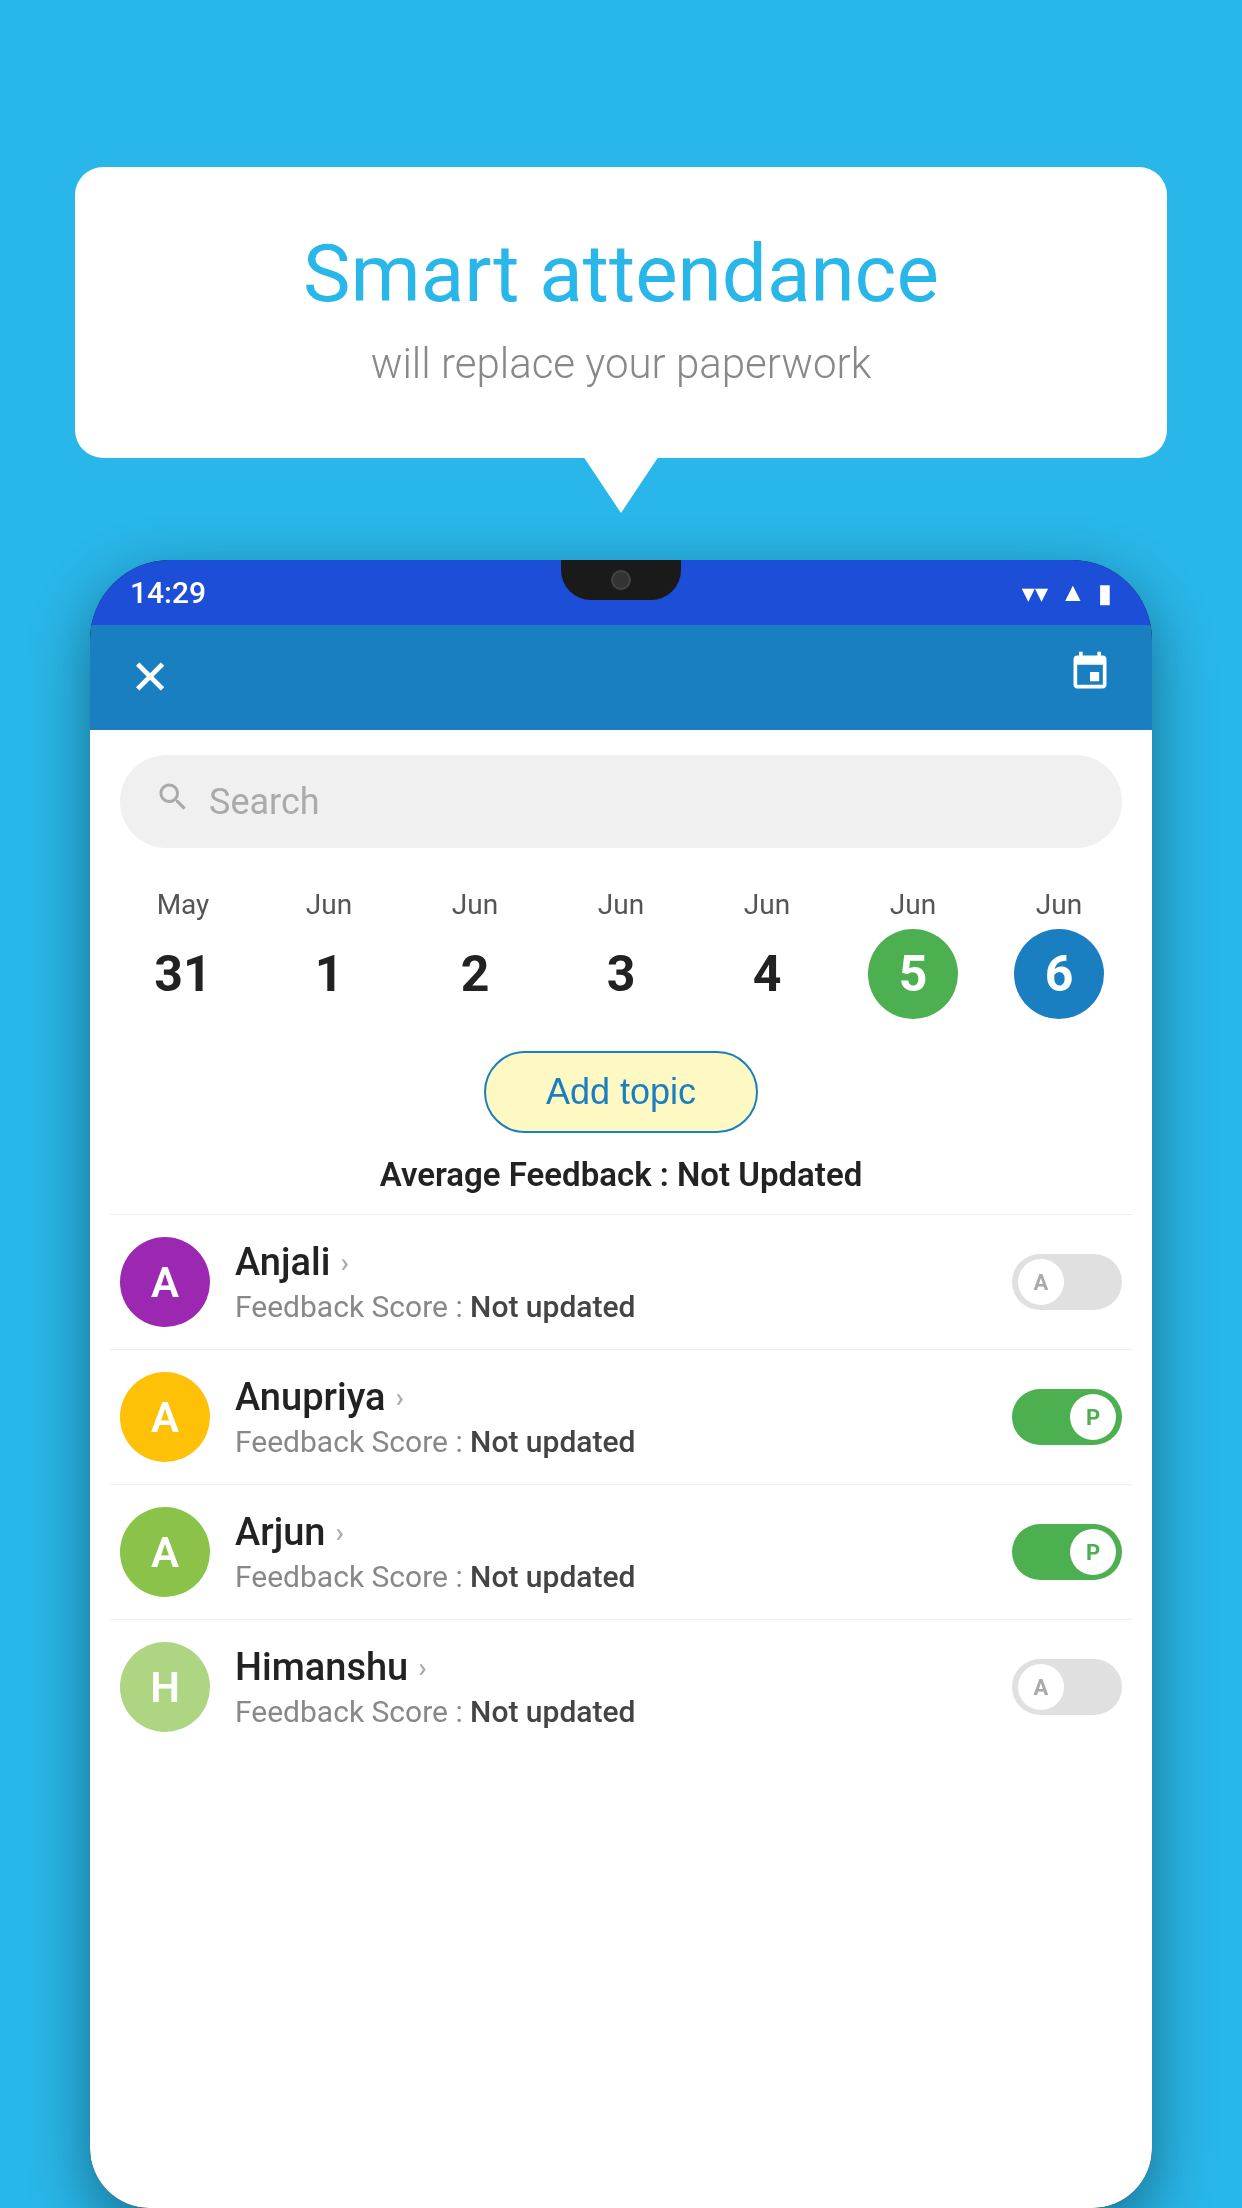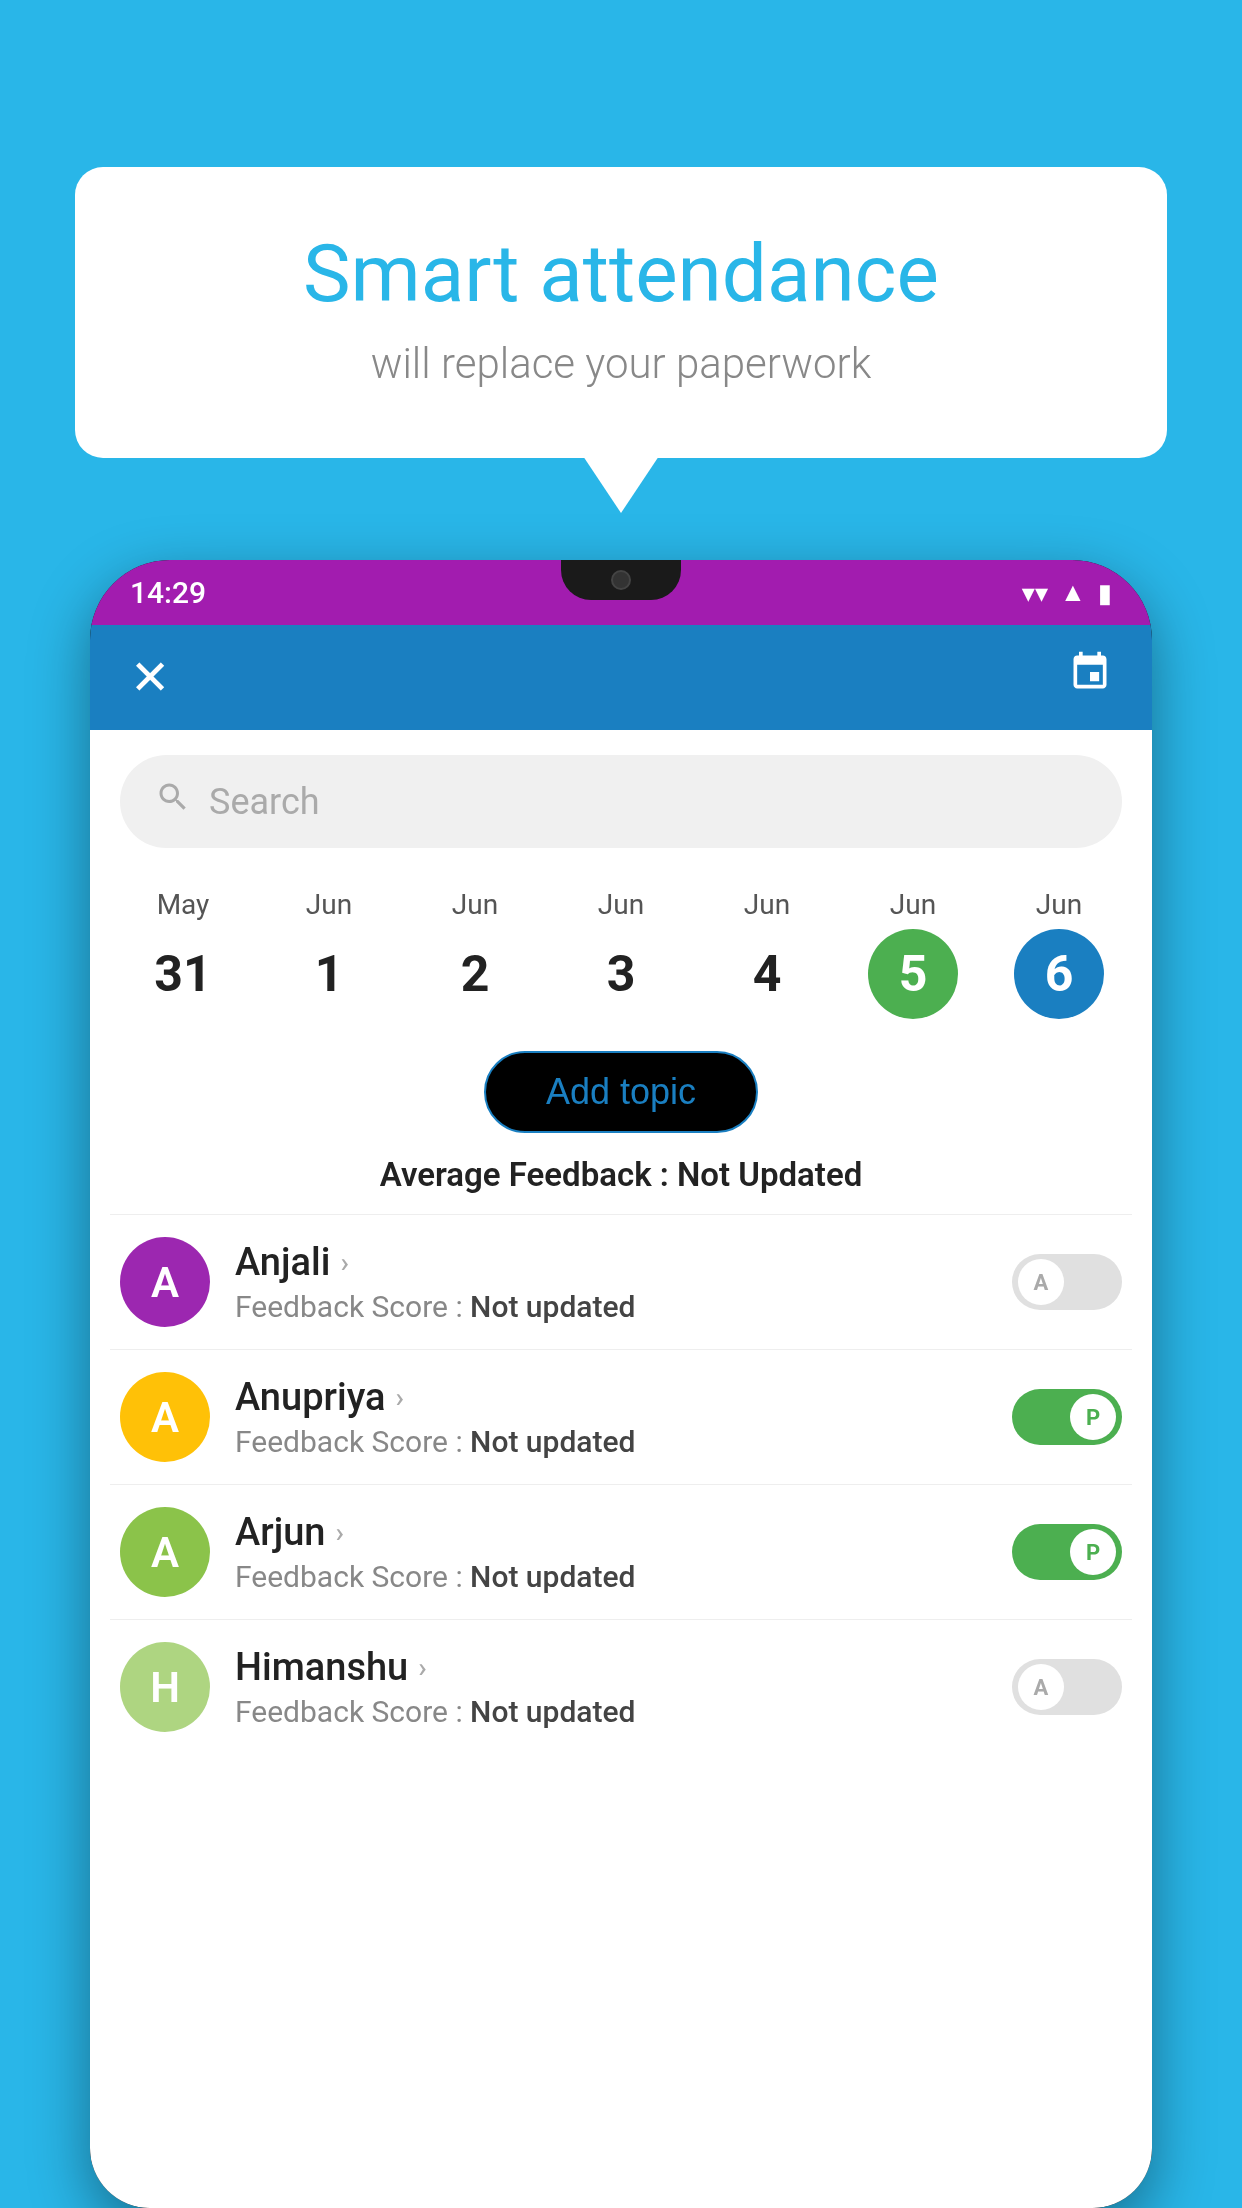--- a/index.html
+++ b/index.html
@@ -58,21 +58,21 @@
       right: 90px;
       bottom: 0;
       background: #1a1a1a;
       border-radius: 80px 80px 60px 60px;
       overflow: hidden;
       box-shadow: 0 20px 60px rgba(0,0,0,0.4);
     }
 
     
     .status-bar {
-      background: #a21caf;
+      background: #1d4ed8;
       height: 65px;
       display: flex;
       align-items: center;
       justify-content: space-between;
       padding: 0 40px;
       position: relative;
     }
     .status-time {
       color: white;
       font-size: 30px;
@@ -214,21 +214,21 @@
       font-size: 34px;
       color: #444;
       font-weight: 400;
     }
 
     
     .add-topic-btn {
       display: block;
       margin: 22px auto;
       border: 2px solid #1a7fc1;
-      background: #000000;
+      background: #fef9c3;
       color: #1a7fc1;
       font-size: 36px;
       padding: 18px 60px;
       border-radius: 50px;
       cursor: pointer;
       font-weight: 400;
     }
 
     
     .avg-feedback {

